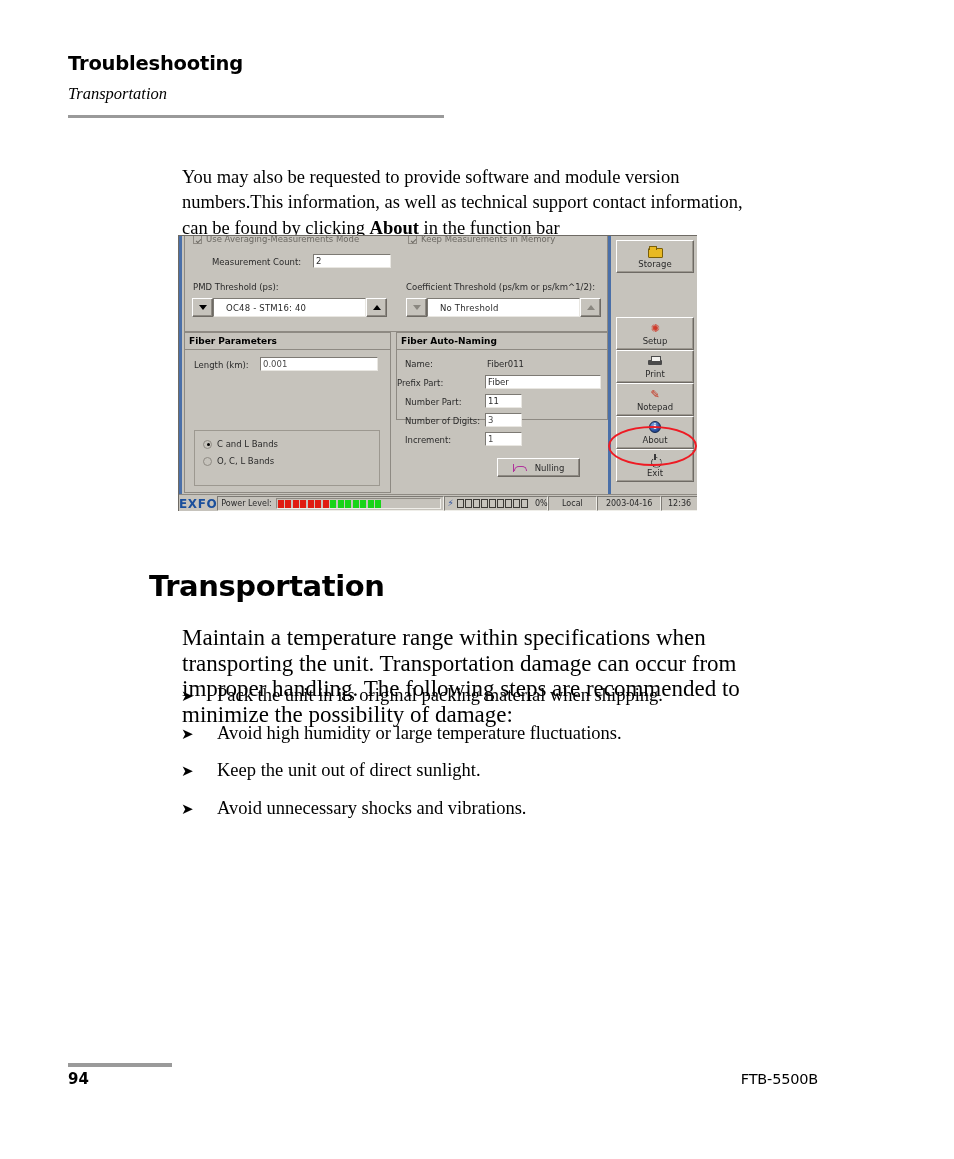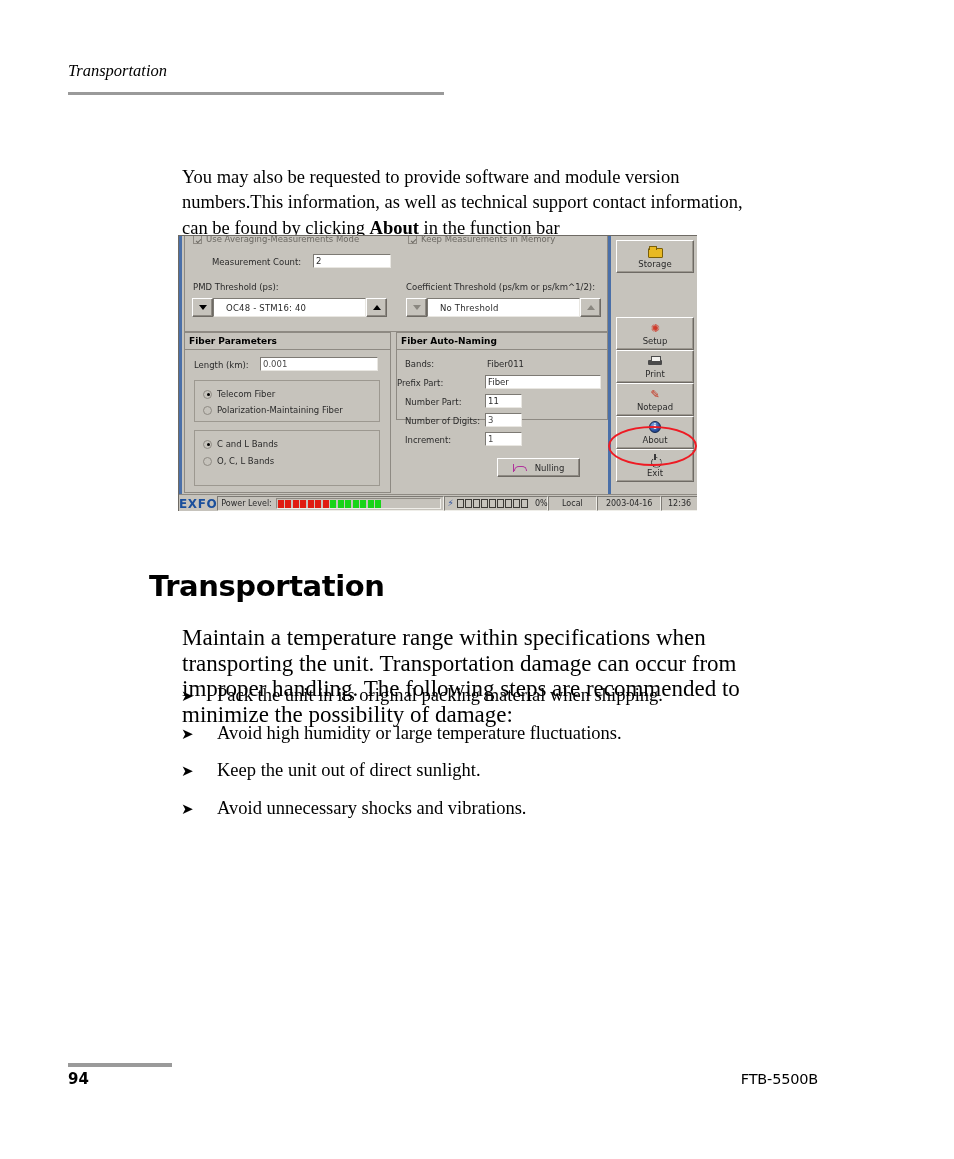--- a/index.html
+++ b/index.html
@@ -330,20 +330,21 @@
   .prog-boxes span { width: 7px; height: 9px; border: 1px solid #3c3a36; background: #c6c3bc; display:block; }
   .prog-pct { margin-left: 4px; font-size: 8px; }
   .sb-local { width: 62px; justify-content: center; }
   .sb-date { width: 80px; justify-content: center; }
   .sb-time { width: 46px; justify-content: center; }
 </style>
 </head>
 <body>
 
 <div class="page-header">
+  <div class="hdr-title">Troubleshooting</div>
   <div class="hdr-sub">Transportation</div>
   <div class="hdr-rule"></div>
 </div>
 
 <p class="intro-para">
   <span>You may also be requested to provide software and module version numbers.This information, as well as technical support contact information, can be found by clicking </span><b>About</b><span> in the function bar</span>
 </p>
 
 <div class="shot">
 
@@ -390,48 +391,38 @@
     </div>
   </div>
 
   <div class="gbox" style="left:5px; top:96px; width:207px; height:161px;">
     <div class="gtitle">Fiber Parameters</div>
     <div class="ghr"></div>
 
     <div class="lbl" style="left:9px; top:27px;">Length (km):</div>
     <div class="tfield dim" style="left:75px; top:24px; width:118px; height:14px;">0.001</div>
 
-    <div class="subgroup" style="left:9px; top:47px; width:186px; height:42px;">
-      <div class="radio on" style="left:8px; top:8px;">
-        <span class="dot"></span>
-        <span>Telecom Fiber</span>
-      </div>
-      <div class="radio" style="left:8px; top:24px;">
-        <span class="dot"></span>
-        <span>Polarization-Maintaining Fiber</span>
-      </div>
-    </div>
 
     <div class="subgroup" style="left:9px; top:97px; width:186px; height:56px;">
       <div class="radio on" style="left:8px; top:8px;">
         <span class="dot"></span>
         <span>C and L Bands</span>
       </div>
       <div class="radio" style="left:8px; top:25px;">
         <span class="dot"></span>
         <span>O, C, L Bands</span>
       </div>
     </div>
   </div>
 
   <div class="gbox" style="left:217px; top:96px; width:212px; height:88px;">
     <div class="gtitle">Fiber Auto-Naming</div>
     <div class="ghr"></div>
 
-    <div class="lbl" style="left:8px; top:26px;">Bands:</div>
+    <div class="lbl" style="left:8px; top:26px;">Name:</div>
     <div class="lbl" style="left:90px; top:26px;">Fiber011</div>
 
     <div class="lbl" style="left:0; top:45px;">Prefix Part:</div>
     <div class="tfield" style="left:88px; top:42px; width:116px; height:14px;">Fiber</div>
 
     <div class="lbl" style="left:8px; top:64px;">Number Part:</div>
     <div class="tfield" style="left:88px; top:61px; width:37px; height:14px;">11</div>
 
     <div class="lbl" style="left:8px; top:83px;">Number of Digits:</div>
     <div class="tfield dim" style="left:88px; top:80px; width:37px; height:14px;">3</div>

